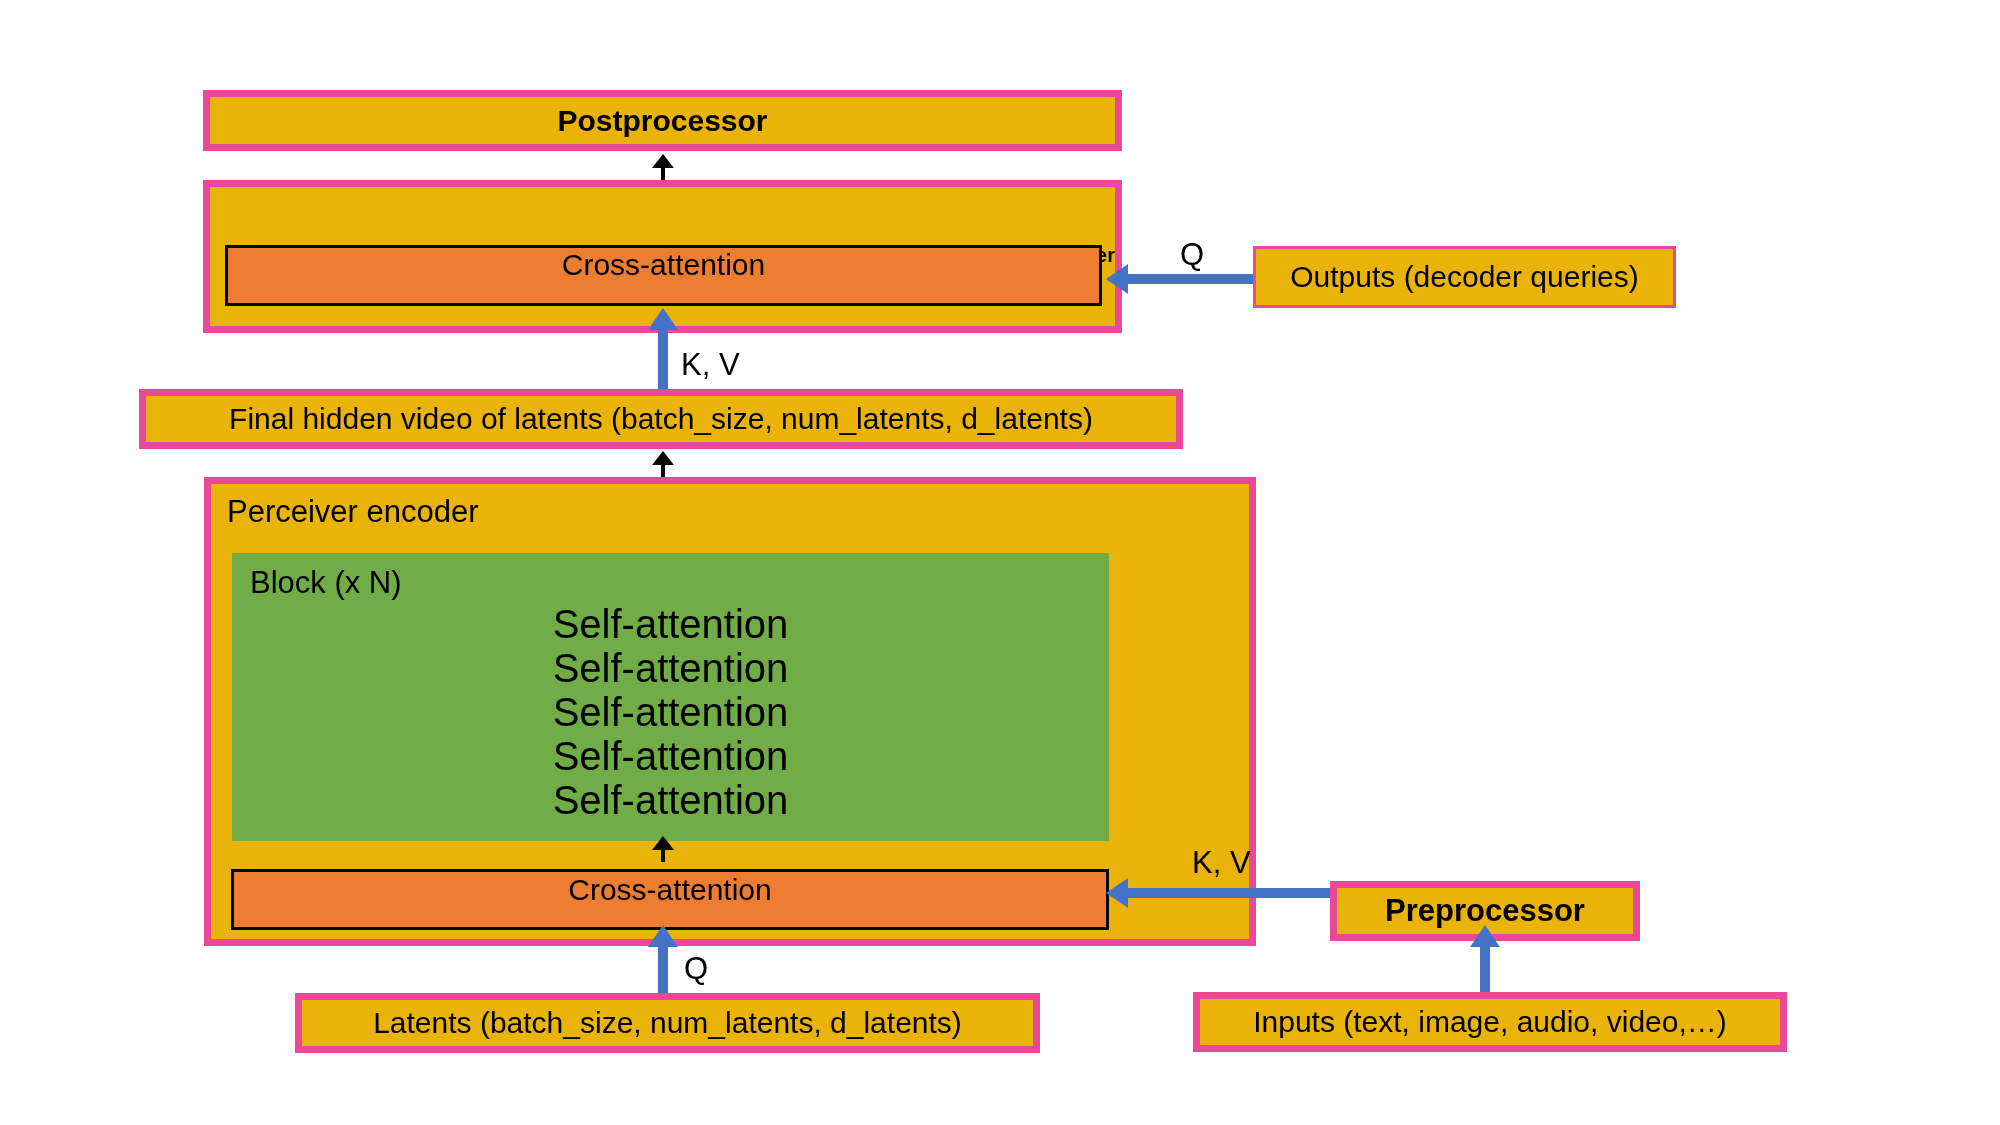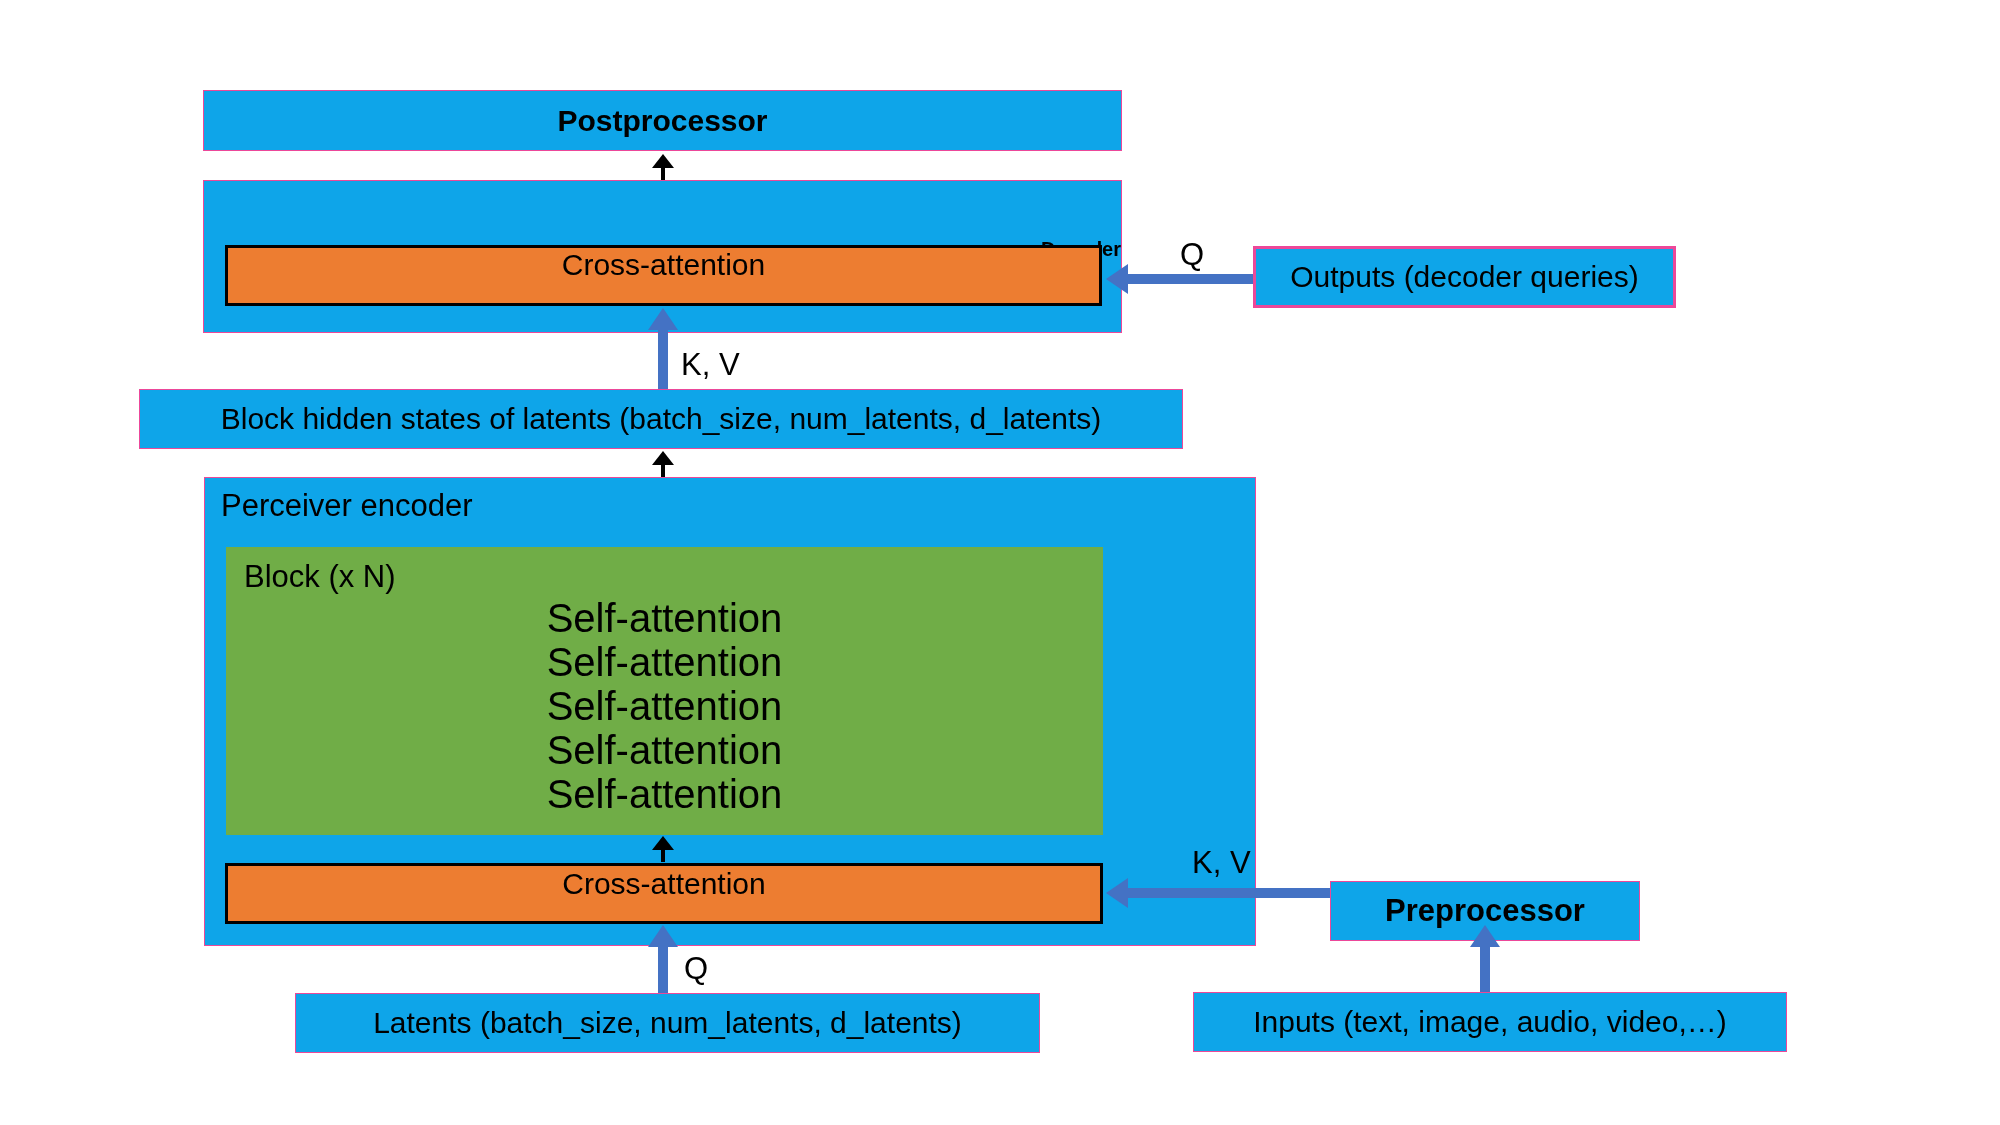--- a/index.html
+++ b/index.html
@@ -12,22 +12,22 @@
   .canvas {
     position: relative;
     width: 2000px;
     height: 1125px;
     background: #ffffff;
     overflow: hidden;
   }
   .box {
     position: absolute;
     box-sizing: border-box;
-    border: 1px solid #ec4899;
-    background: #0ea5e9;
+    border: 7px solid #ec4899;
+    background: #eab308;
     display: flex;
     align-items: center;
     justify-content: center;
     font-size: 30px;
     line-height: 36px;
     white-space: nowrap;
   }
   .bold { font-weight: bold; }
 
   
@@ -167,21 +167,21 @@
   </div>
   <div class="edge-label lbl-q-top">Q</div>
 
   <div class="arrow-up-blue abl-kv-top">
     <div class="head"></div>
     <div class="shaft"></div>
   </div>
   <div class="edge-label lbl-kv-top">K, V</div>
 
   <div class="box final-hidden">
-    <span>Block hidden states of latents (batch_size, num_latents, d_latents)</span>
+    <span>Final hidden video of latents (batch_size, num_latents, d_latents)</span>
   </div>
 
   <div class="arrow-up-black abk-2">
     <div class="head"></div>
     <div class="shaft"></div>
   </div>
 
   <div class="box encoder-box">
     <div class="encoder-title">Perceiver encoder</div>
 

